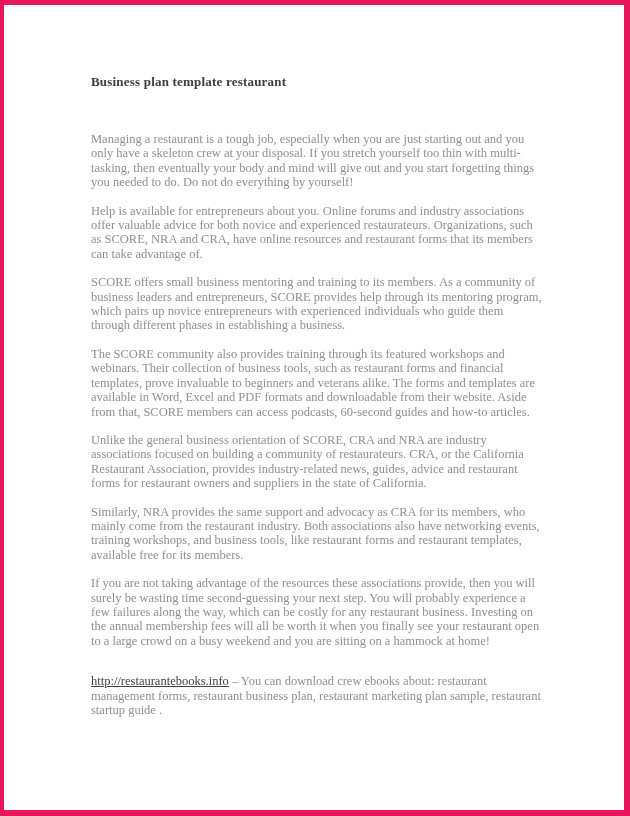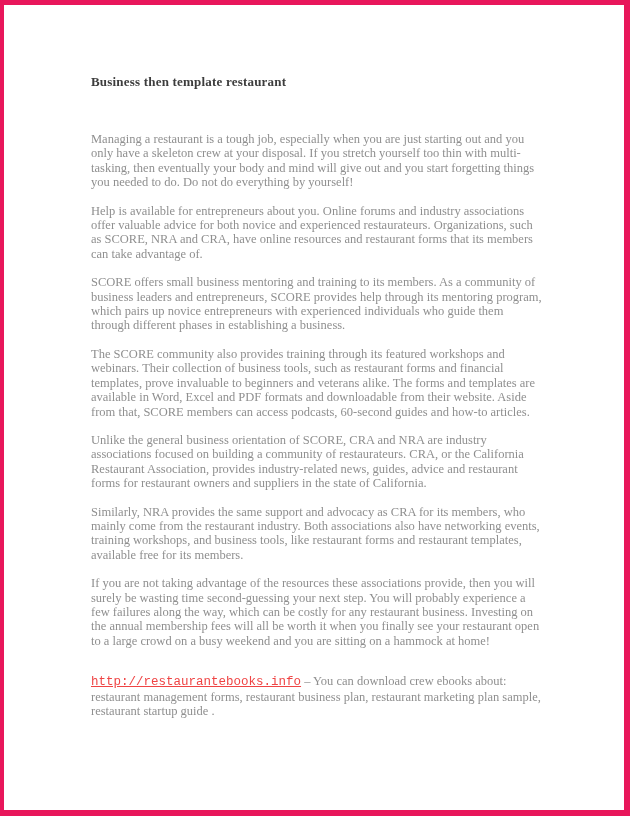--- a/index.html
+++ b/index.html
@@ -44,31 +44,30 @@
   .para {
     margin: 0 6px 14px 0;
     font-size: 12.5px;
     line-height: 14.4px;
     color: #8f8f8f;
   }
   .footer-para {
     margin-top: 26px;
   }
   .doc-link {
-    color: #ef4444;
+    color: #404040;
     text-decoration: underline;
     cursor: pointer;
-    font-family: Liberation Mono, monospace;
   }
 </style>
 </head>
 <body>
 
 <div class="page">
-  <h1 class="doc-title">Business then template restaurant</h1>
+  <h1 class="doc-title">Business plan template restaurant</h1>
 
   <div class="doc-body">
     <p class="para">Managing a restaurant is a tough job, especially when you are just starting out and you only have a skeleton crew at your disposal. If you stretch yourself too thin with multi-tasking, then eventually your body and mind will give out and you start forgetting things you needed to do. Do not do everything by yourself!</p>
 
     <p class="para">Help is available for entrepreneurs about you. Online forums and industry associations offer valuable advice for both novice and experienced restaurateurs. Organizations, such as SCORE, NRA and CRA, have online resources and restaurant forms that its members can take advantage of.</p>
 
     <p class="para">SCORE offers small business mentoring and training to its members. As a community of business leaders and entrepreneurs, SCORE provides help through its mentoring program, which pairs up novice entrepreneurs with experienced individuals who guide them through different phases in establishing a business.</p>
 
     <p class="para">The SCORE community also provides training through its featured workshops and webinars. Their collection of business tools, such as restaurant forms and financial templates, prove invaluable to beginners and veterans alike. The forms and templates are available in Word, Excel and PDF formats and downloadable from their website. Aside from that, SCORE members can access podcasts, 60-second guides and how-to articles.</p>
 

